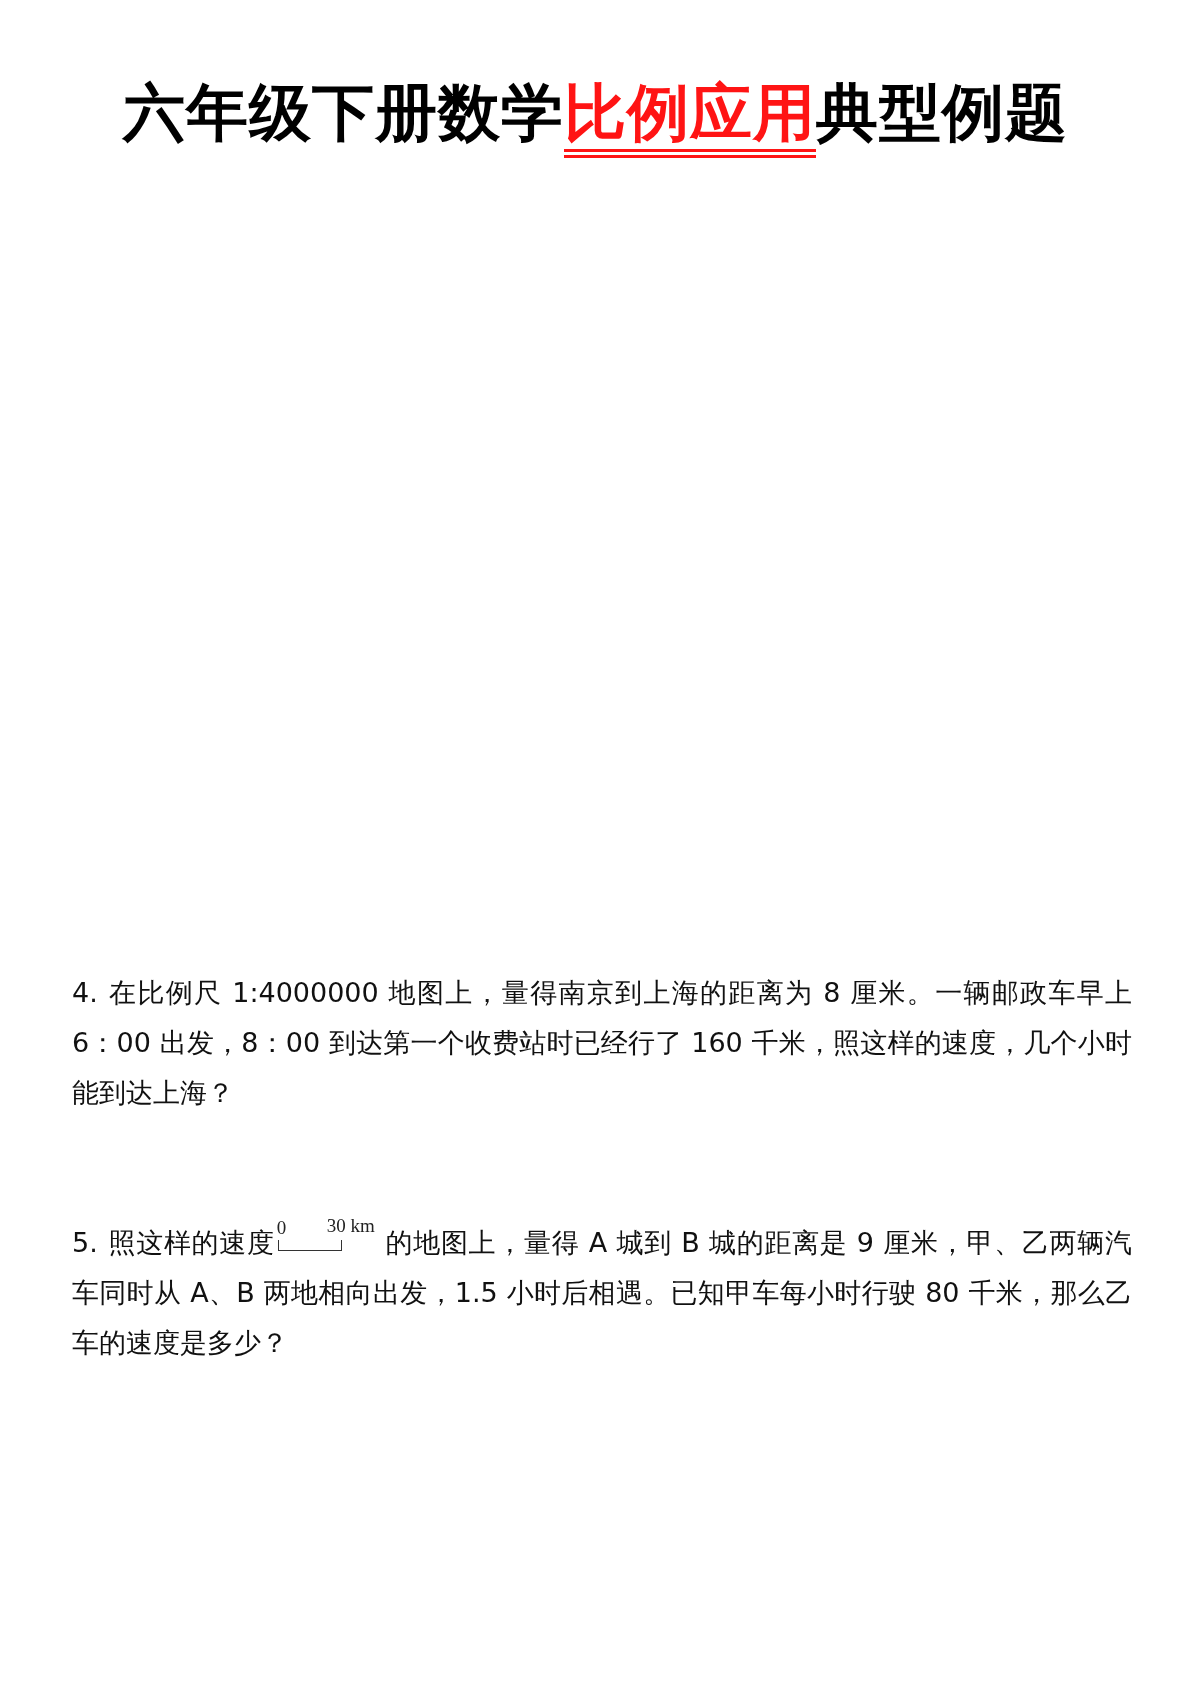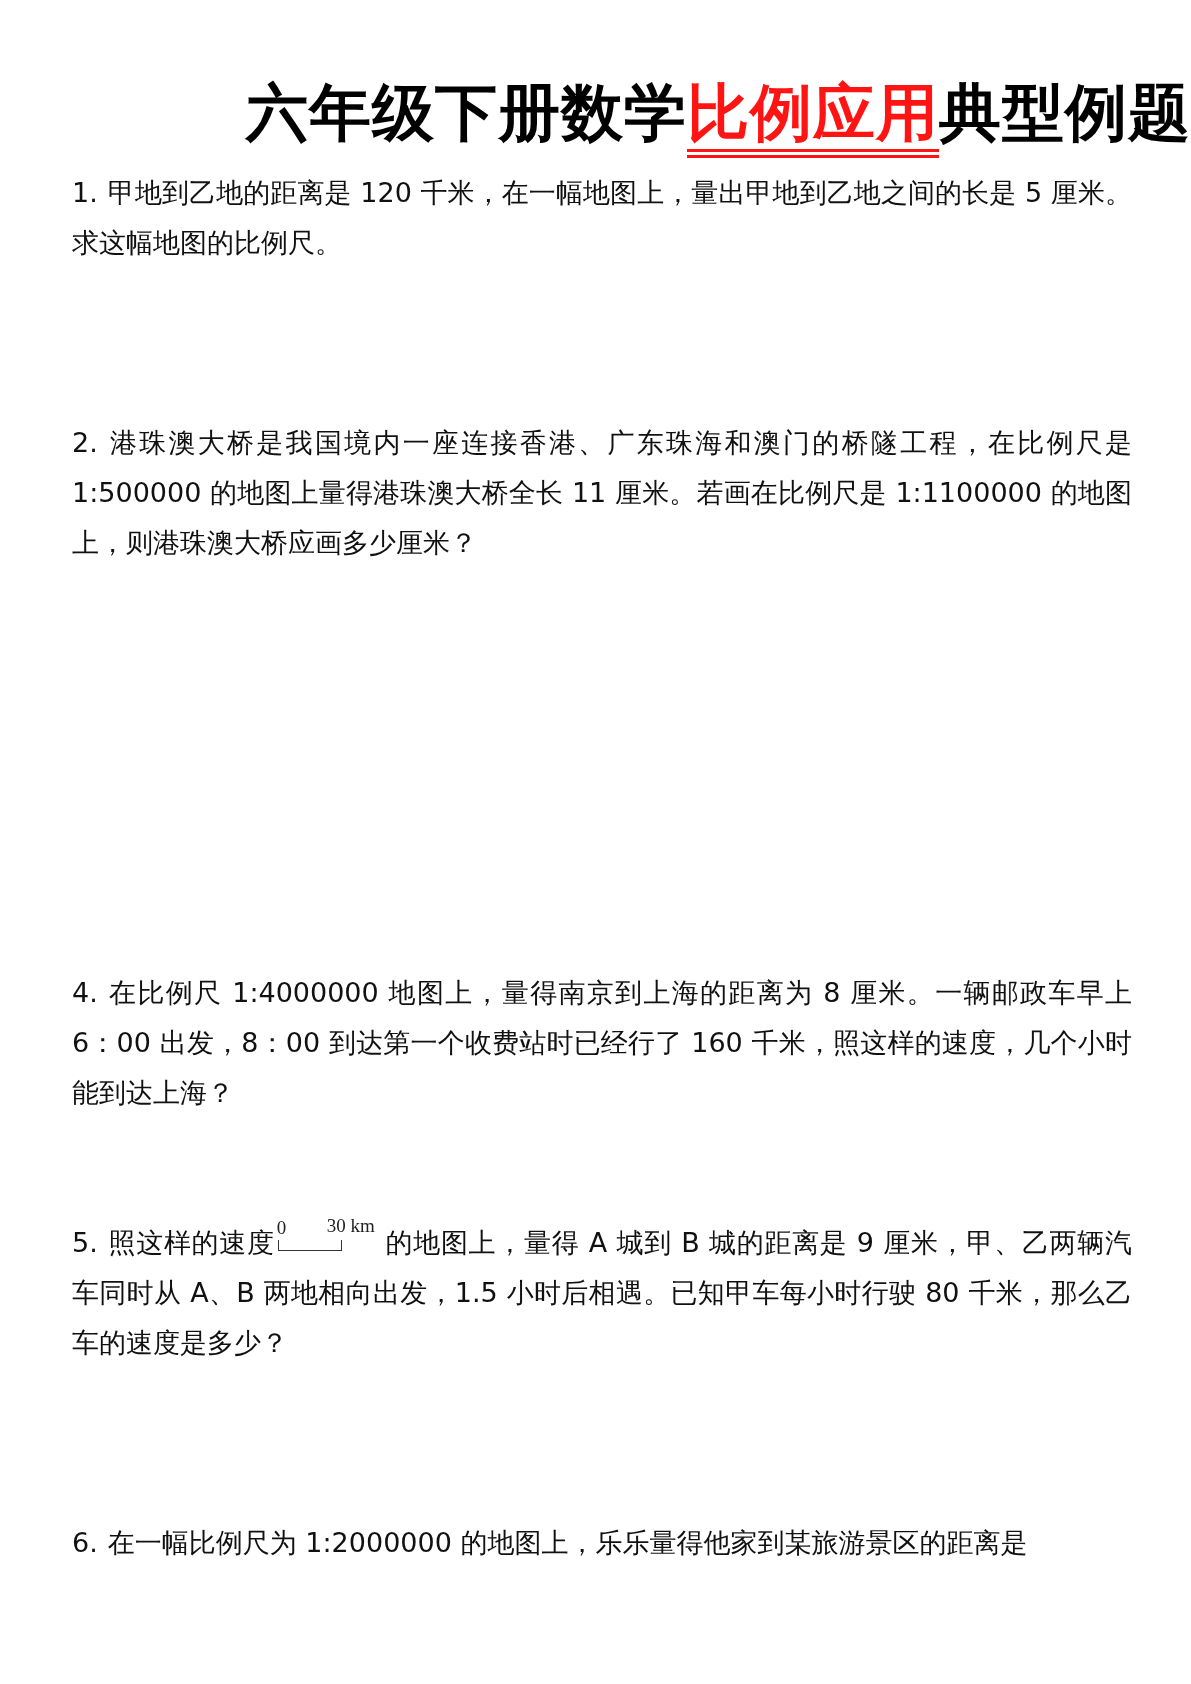--- a/index.html
+++ b/index.html
@@ -20,21 +20,21 @@
       left: 0; top: 0;
       width: 1191px;
       height: 1684px;
       background: #ffffff;
     }
     .title {
       position: absolute;
       left: 0;
       top: 68px;
       width: 1191px;
-      text-align: right;
+      text-align: center;
       font-size: 62px;
       font-weight: bold;
       line-height: 90px;
       letter-spacing: 1px;
       color: #000000;
       white-space: nowrap;
     }
     .title .hl {
       color: #ff1414;
       position: relative;
@@ -97,34 +97,25 @@
       border-bottom: 1.5px solid #333;
     }
   </style>
 </head>
 <body>
 
 <div class="page">
 
   <div class="title"><span>六年级下册数学</span><span class="hl">比例应用</span><span>典型例题</span></div>
 
-  <div class="q" style="top:168px;">
-    <span class="num">1.</span><span>甲地到乙地的距离是 120 千米，在一幅地图上，量出甲地到乙地之间的长是 5 厘米。求这幅地图的比例尺。</span>
-  </div>
 
-  <div class="q" style="top:418px;">
-    <span class="num">2.</span><span>港珠澳大桥是我国境内一座连接香港、广东珠海和澳门的桥隧工程，在比例尺是 1:500000 的地图上量得港珠澳大桥全长 11 厘米。若画在比例尺是 1:1100000 的地图上，则港珠澳大桥应画多少厘米？</span>
-  </div>
 
 
   <div class="q" style="top:968px;">
     <span class="num">4.</span><span>在比例尺 1:4000000 地图上，量得南京到上海的距离为 8 厘米。一辆邮政车早上 6：00 出发，8：00 到达第一个收费站时已经行了 160 千米，照这样的速度，几个小时能到达上海？</span>
   </div>
 
   <div class="q" style="top:1218px;">
     <span class="num">5.</span><span>照这样的速度</span><span class="scalebar"><span class="s0">0</span><span class="s30">30 km</span><span class="bar"></span></span><span>的地图上，量得 A 城到 B 城的距离是 9 厘米，甲、乙两辆汽车同时从 A、B 两地相向出发，1.5 小时后相遇。已知甲车每小时行驶 80 千米，那么乙车的速度是多少？</span>
   </div>
 
-  <div class="q" style="top:1518px;">
-    <span class="num">6.</span><span>在一幅比例尺为 1:2000000 的地图上，乐乐量得他家到某旅游景区的距离是</span>
-  </div>
 
 </div>
 
 </body></html>

